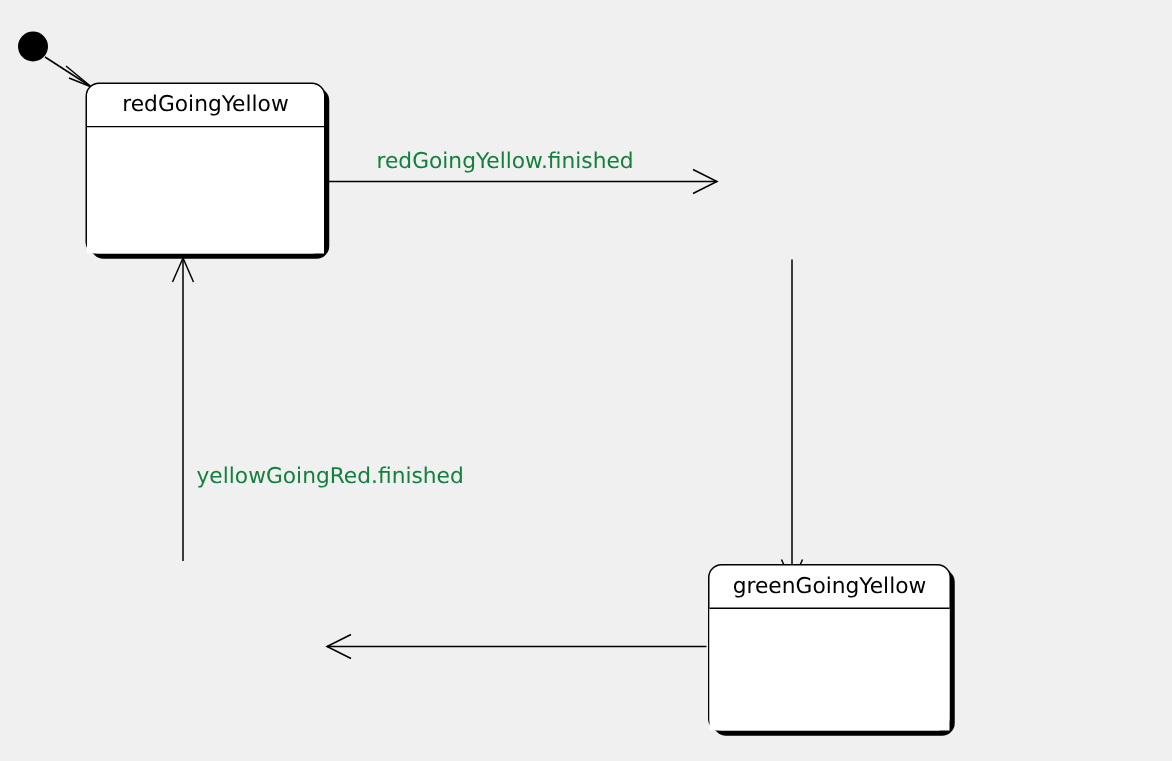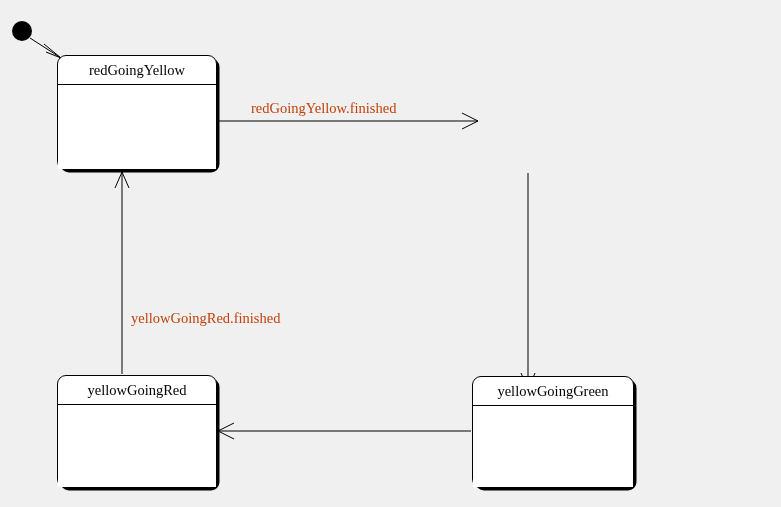--- a/index.html
+++ b/index.html
@@ -12,21 +12,20 @@
     height: 507px;
     background: #f0f0f0;
     font-family: "DejaVu Sans", sans-serif;
     overflow: hidden;
   }
   #diagram-canvas {
     position: relative;
     width: 659px;
     height: 507px;
     background: #f0f0f0;
-    font-family: Liberation Serif, serif;
   }
   #edge-layer {
     position: absolute;
     left: 0;
     top: 0;
     width: 781px;
     height: 507px;
   }
   .state-node {
     position: absolute;
@@ -46,21 +45,21 @@
     color: #000000;
     white-space: nowrap;
     overflow: hidden;
   }
   .state-body {
     background: #ffffff;
   }
   .edge-label {
     position: absolute;
     font-size: 14.5px;
-    color: #c2410c;
+    color: #15803d;
     white-space: nowrap;
     background: transparent;
   }
   .initial-node {
     position: absolute;
     border-radius: 50%;
     background: #000000;
   }
 </style>
 </head>
@@ -97,27 +96,23 @@
   </svg>
 
   <div class="initial-node" style="left:12px; top:21px; width:20px; height:20px;"></div>
 
   <div class="state-node" style="left:57px; top:55px; width:160px; height:115px;">
     <div class="state-title-bar">redGoingYellow</div>
     <div class="state-body" style="height:84px;"></div>
   </div>
 
 
-  <div class="state-node" style="left:57px; top:375px; width:160px; height:113px;">
-    <div class="state-title-bar">yellowGoingRed</div>
-    <div class="state-body" style="height:82px;"></div>
-  </div>
 
   <div class="state-node" style="left:472px; top:376px; width:162px; height:112px;">
-    <div class="state-title-bar">yellowGoingGreen</div>
+    <div class="state-title-bar">greenGoingYellow</div>
     <div class="state-body" style="height:81px;"></div>
   </div>
 
   <div class="edge-label" style="left:251px; top:100px;">redGoingYellow.finished</div>
 
 
 
   <div class="edge-label" style="left:131px; top:267px;margin-top:43px;">yellowGoingRed.finished</div>
 
 </div>

